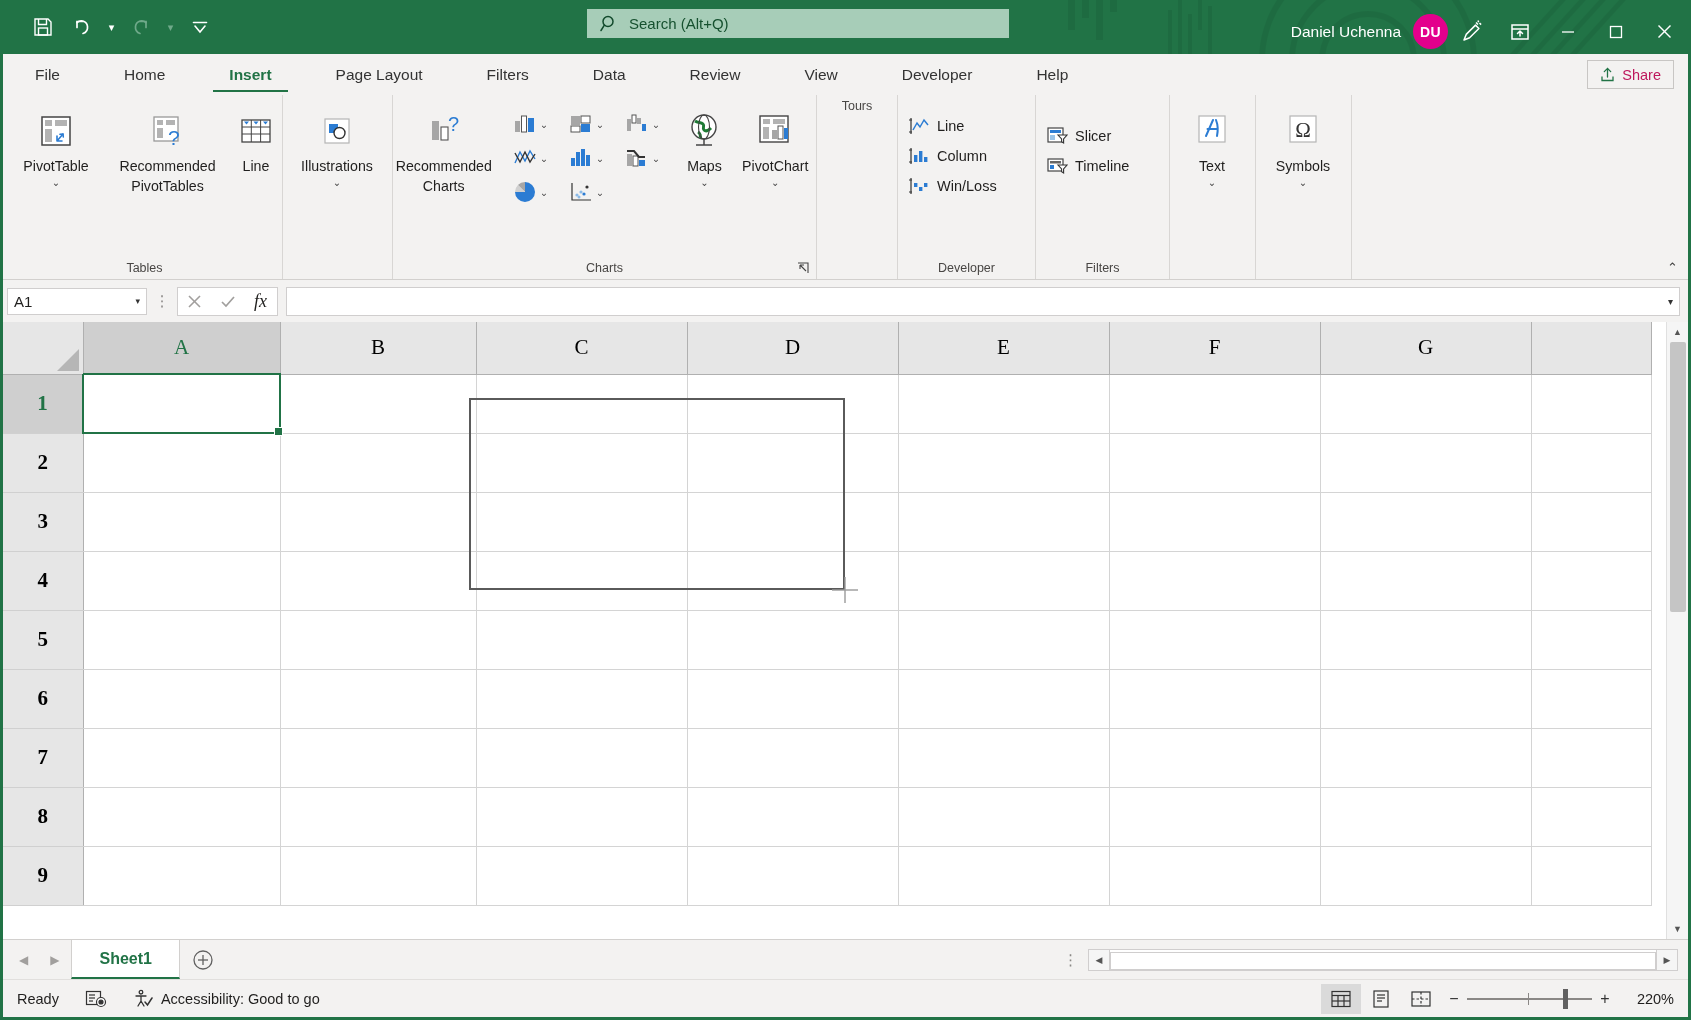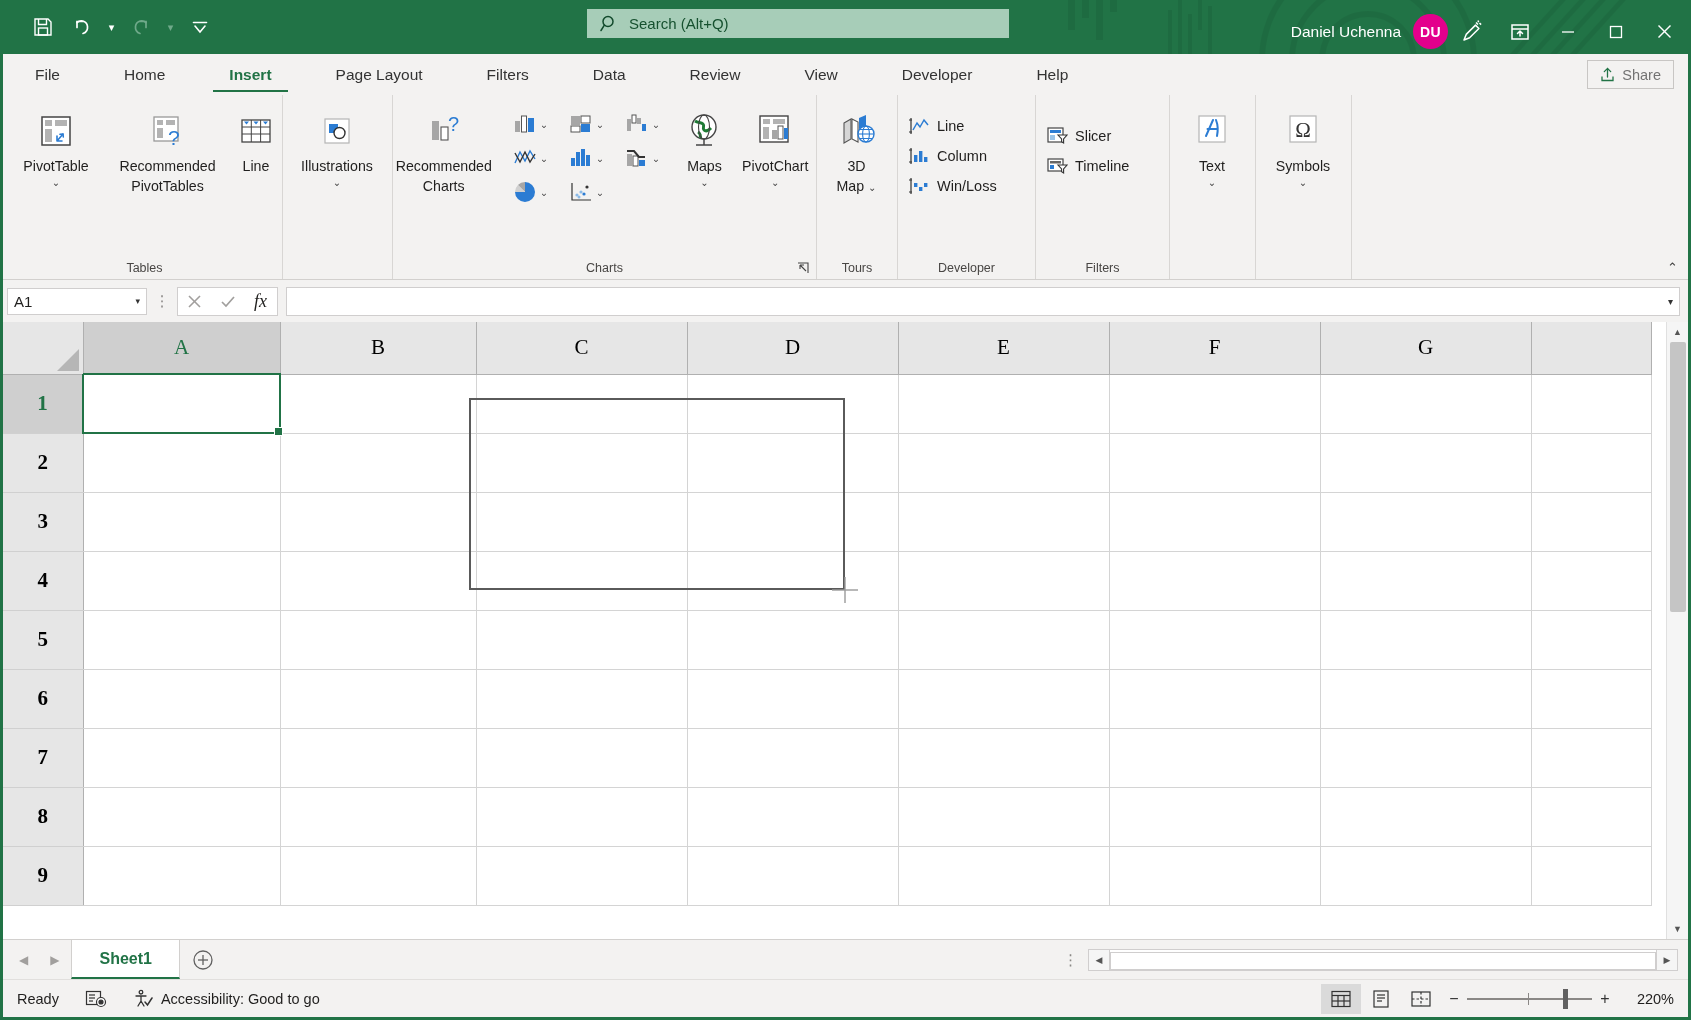--- a/index.html
+++ b/index.html
@@ -84,21 +84,21 @@
   }
   .tab.active { color: #217346; font-weight: 700; }
   .tab.active::after {
     content: ""; position: absolute; left: 16px; right: 16px; bottom: 3px;
     height: 2.5px; background: #217346;
   }
   .share-btn {
     margin-left: auto; margin-right: 14px; align-self: center;
     display: flex; align-items: center; gap: 7px;
     border: 1px solid #c8c6c4; background: #f3f2f1;
-    height: 29px; padding: 0 12px; font-size: 14.5px; color: #737373;
+    height: 29px; padding: 0 12px; font-size: 14.5px; color: #be185d;
   }
 
   
   .ribbon {
     height: 185px; background: #f3f2f1; display: flex; flex: none;
     border-bottom: 1px solid #d2d0ce; position: relative; padding-left: 4px;
   }
   .rgroup {
     display: flex; flex-direction: column; height: 100%;
     border-right: 1px solid #d8d6d4; position: relative;
@@ -598,40 +598,20 @@
       <div class="rgroup-label">Charts</div>
       <div class="dialog-launcher">
         <svg width="13" height="13" viewBox="0 0 13 13" fill="none" stroke="#444" stroke-width="1.1">
             <path d="M1 1h10v10"></path>
             <path d="M9 9L3 3M3 3v4M3 3h4"></path>
           </svg>
       </div>
     </div>
 
     <div class="rgroup" style="width:81px">
-      <div class="rgroup-items">
-        <div class="bigbtn" style="width:79px">
-          <div class="ic">
-            <svg width="42" height="40" viewBox="0 0 42 40" fill="none">
-              <path d="M8 12l7-4v20l-7 4z" fill="#d6d6d6" stroke="#555" stroke-width="1.1"></path>
-              <path d="M16 8l6 3v20l-6-3z" fill="#fff" stroke="#555" stroke-width="1.1"></path>
-              <path d="M23 7l7-3v20l-7 3z" fill="#2b7cd3"></path>
-              <circle cx="30" cy="23" r="8" fill="#fff" stroke="#2b7cd3" stroke-width="1.4"></circle>
-              <ellipse cx="30" cy="23" rx="3.4" ry="8" stroke="#2b7cd3" stroke-width="1.1" fill="none"></ellipse>
-              <line x1="22" y1="23" x2="38" y2="23" stroke="#2b7cd3" stroke-width="1.1"></line>
-              <line x1="23.5" y1="18.5" x2="36.5" y2="18.5" stroke="#2b7cd3" stroke-width="1"></line>
-              <line x1="23.5" y1="27.5" x2="36.5" y2="27.5" stroke="#2b7cd3" stroke-width="1"></line>
-            </svg>
-          </div>
-          <div class="lbl">3D</div>
-          <div class="lbl">
-            <span>Map</span> <span class="caret-d">⌄</span>
-          </div>
-        </div>
-      </div>
       <div class="rgroup-label">Tours</div>
     </div>
 
     <div class="rgroup" style="width:138px">
       <div class="rgroup-items">
         <div class="splist">
           <div class="splabel">
             <svg width="22" height="20" viewBox="0 0 22 20" fill="none">
                 <path d="M3 2v16M1 4h3M1 16h3" stroke="#333" stroke-width="1.2"></path>
                 <polyline points="5,14 9,7 12,11 16,4 20,9" stroke="#2b7cd3" stroke-width="1.5"></polyline>

